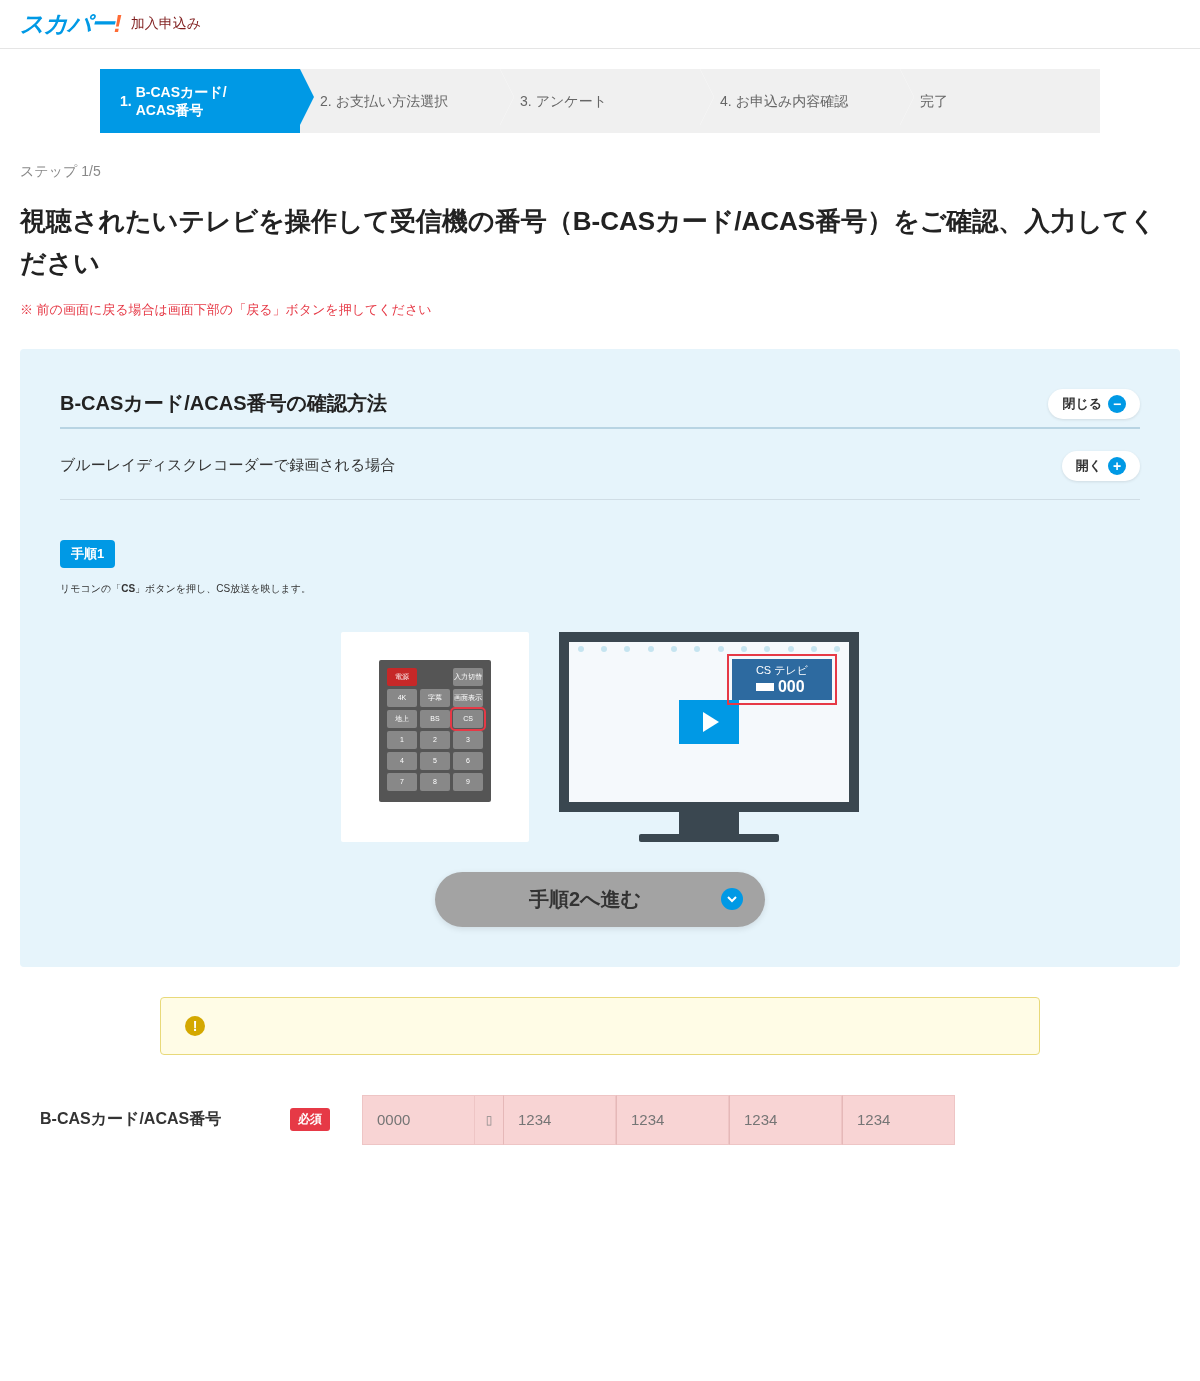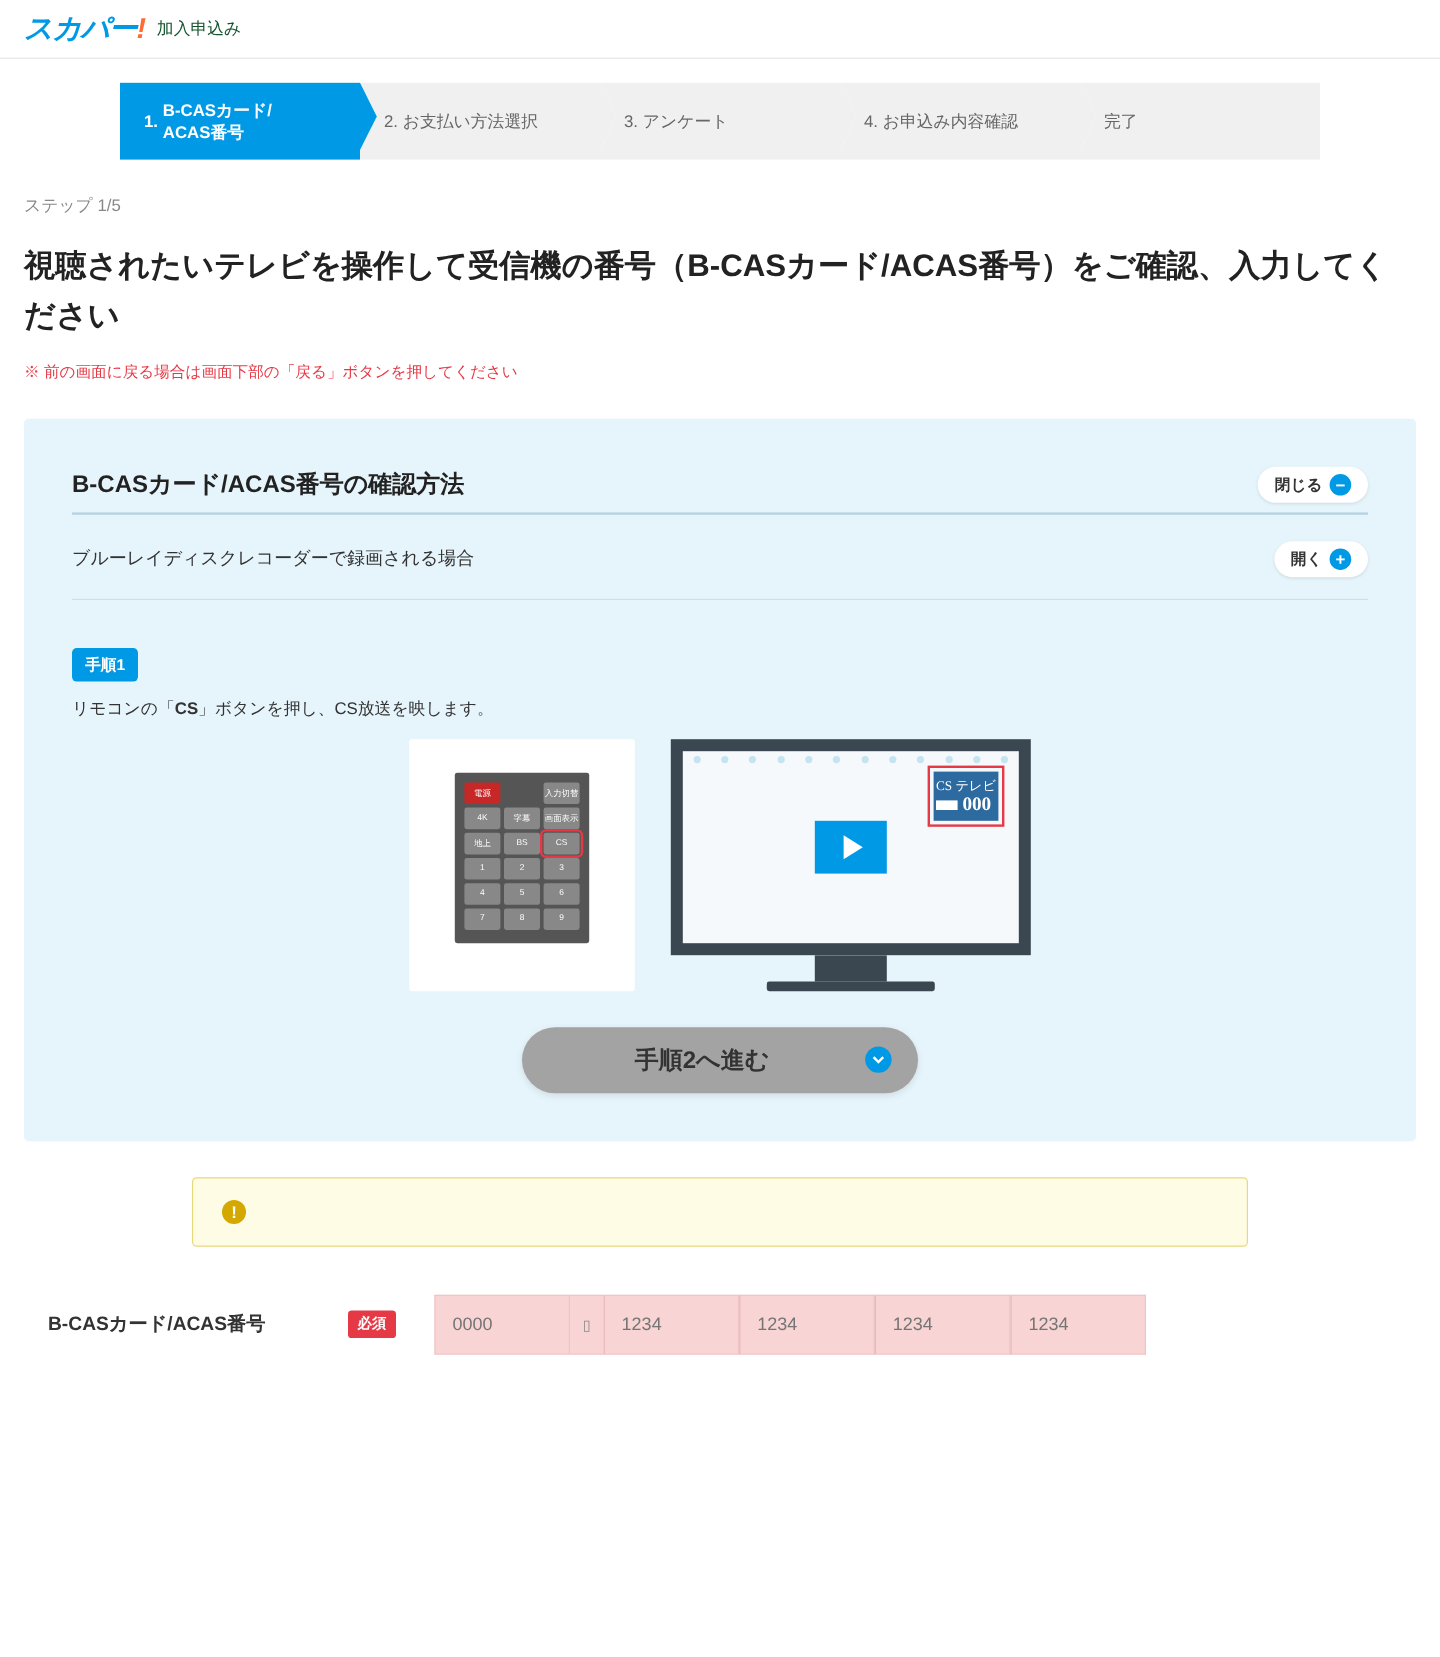--- a/index.html
+++ b/index.html
@@ -1,57 +1,57 @@
 <!DOCTYPE html>
 <html><head>
 <meta charset="utf-8">
 <style>
 * { box-sizing: border-box; margin: 0; padding: 0; }
 body { font-family: "Hiragino Kaku Gothic ProN", "Hiragino Sans", Meiryo, sans-serif; background: #fff; color: #333; width: 1200px; }
 .header { display: flex; align-items: center; padding: 8px 20px; border-bottom: 1px solid #e5e5e5; }
 .logo { font-size: 24px; font-weight: 700; font-style: italic; color: #0099e5; letter-spacing: -1px; }
 .logo-bang { color: #ff6b35; font-style: italic; }
-.header-sub { font-size: 14px; color: #14532d; margin-left: 10px; }
+.header-sub { font-size: 14px; color: #7f1d1d; margin-left: 10px; }
 .content { padding: 0 20px; }
 .stepper { display: flex; margin: 20px 80px 30px; }
 .step { flex: 1; padding: 14px 20px; background: #f0f0f0; color: #666; font-size: 14px; position: relative; display: flex; align-items: center; }
 .step.active { background: #0099e5; color: #fff; font-weight: 700; }
 .step.active::after { content: ""; position: absolute; right: -14px; top: 0; border-top: 28px solid transparent; border-bottom: 28px solid transparent; border-left: 14px solid #0099e5; z-index: 2; }
 .step:not(.active):not(:last-child)::after { content: ""; position: absolute; right: -14px; top: 0; border-top: 28px solid transparent; border-bottom: 28px solid transparent; border-left: 14px solid #f0f0f0; z-index: 2; }
 .step:not(:first-child)::before { content: ""; position: absolute; left: 0; top: 0; border-top: 28px solid transparent; border-bottom: 28px solid transparent; border-left: 14px solid #fff; }
 .step-num { margin-right: 4px; }
 .step-label { line-height: 1.3; }
 .step-text { color: #888; font-size: 14px; margin-bottom: 20px; }
 .main-heading { font-size: 26px; font-weight: 700; line-height: 1.6; margin-bottom: 16px; color: #222; }
 .warning { color: #e63946; font-size: 13px; margin-bottom: 30px; }
 .info-panel { background: #e6f4fb; padding: 40px; border-radius: 4px; margin-bottom: 30px; }
 .panel-header-row { display: flex; justify-content: space-between; align-items: center; padding-bottom: 8px; border-bottom: 2px solid #b8d4e3; margin-bottom: 22px; }
 .panel-title { font-size: 20px; font-weight: 700; color: #222; }
 .pill-btn { background: #fff; border-radius: 20px; padding: 6px 14px; display: flex; align-items: flex-start; font-size: 13px; font-weight: 700; cursor: pointer; box-shadow: 0 1px 3px rgba(0,0,0,0.1); }
 .pill-icon { width: 18px; height: 18px; border-radius: 50%; background: #0099e5; color: #fff; display: inline-flex; align-items: center; justify-content: center; margin-left: 6px; font-weight: 700; font-size: 14px; line-height: 1;}
 .sub-row { display: flex; justify-content: space-between; align-items: center; padding-bottom: 18px; border-bottom: 1px solid #d0dde5; margin-bottom: 40px; }
 .sub-title { font-size: 15px; color: #333; }
 .step-badge { display: inline-block; background: #0099e5; color: #fff; font-size: 13px; font-weight: 700; padding: 5px 11px; border-radius: 4px; margin-bottom: 14px; }
-.step-desc { font-size: 14px; color: #333; margin-bottom: 16px; }
+.step-desc { font-size: 10px; color: #333; margin-bottom: 36px; }
 .step-desc strong { font-weight: 700; }
 .illustration-row { display: flex; justify-content: center; gap: 30px; margin-bottom: 30px; }
 .remote-card { background: #fff; padding: 28px 38px; border-radius: 2px; }
 .remote { width: 112px; background: #555; padding: 8px; border-radius: 2px; }
 .remote-row { display: flex; gap: 3px; margin-bottom: 3px; }
 .rbtn { flex: 1; height: 18px; background: #888; border-radius: 2px; font-size: 7px; color: #fff; display: flex; align-items: center; justify-content: center; }
 .rbtn.power { background: #c62828; }
 .rbtn.cs { outline: 2px solid #e63946; outline-offset: 1px; }
 .tv-block { position: relative; }
 .tv-frame { width: 300px; height: 180px; border: 10px solid #3a4750; background: #f5f9fc; position: relative; }
 .tv-dots { position: absolute; top: 4px; left: 0; right: 0; height: 6px; display: flex; justify-content: space-around; }
 .tv-dots span { width: 6px; height: 6px; background: #c5e4f0; border-radius: 50%; }
 .play-icon { position: absolute; top: 50%; left: 50%; transform: translate(-50%,-50%); width: 60px; height: 44px; background: #0099e5; display: flex; align-items: center; justify-content: center; }
 .play-triangle { border-left: 16px solid #fff; border-top: 10px solid transparent; border-bottom: 10px solid transparent; margin-left: 3px; }
 .tv-label { position: absolute; top: 12px; right: 12px; border: 2px solid #e63946; padding: 3px; }
-.tv-label-inner { background: #2d6aa0; color: #fff; padding: 4px 2px; font-family: Liberation Serif, serif; }
+.tv-label-inner { background: #2d6aa0; color: #fff; padding: 4px 24px; }
 .tv-label-top { font-size: 11px; }
 .tv-label-bottom { font-size: 16px; font-weight: 700; display: flex; align-items: center; gap: 4px; }
 .tv-label-bottom .bar { width: 18px; height: 8px; background: #fff; }
 .tv-stand { width: 60px; height: 22px; background: #3a4750; margin: 0 auto; }
 .tv-base { width: 140px; height: 8px; background: #3a4750; margin: 0 auto; border-radius: 2px; }
 .next-step-btn { display: flex; justify-content: space-between; align-items: center; background: #a3a3a3; border-radius: 30px; padding: 14px 22px; width: 330px; margin: 0 auto; font-size: 20px; font-weight: 700; cursor: pointer; box-shadow: 0 2px 6px rgba(0,0,0,0.1); }
 .alert-box { background: #fffce6; border: 1px solid #e8d97a; border-radius: 4px; padding: 18px 24px; margin: 0 140px 40px; display: flex; align-items: center; }
 .alert-icon { width: 20px; height: 20px; border-radius: 50%; background: #d4a800; color: #fff; display: flex; align-items: center; justify-content: center; font-weight: 700; margin-right: 14px; font-size: 14px; flex-shrink: 0; }
 .alert-text { font-size: 14px; font-weight: 700; color: #7a6500; }
 .form-row { display: flex; align-items: center; padding: 0 20px; gap: 32px; }

